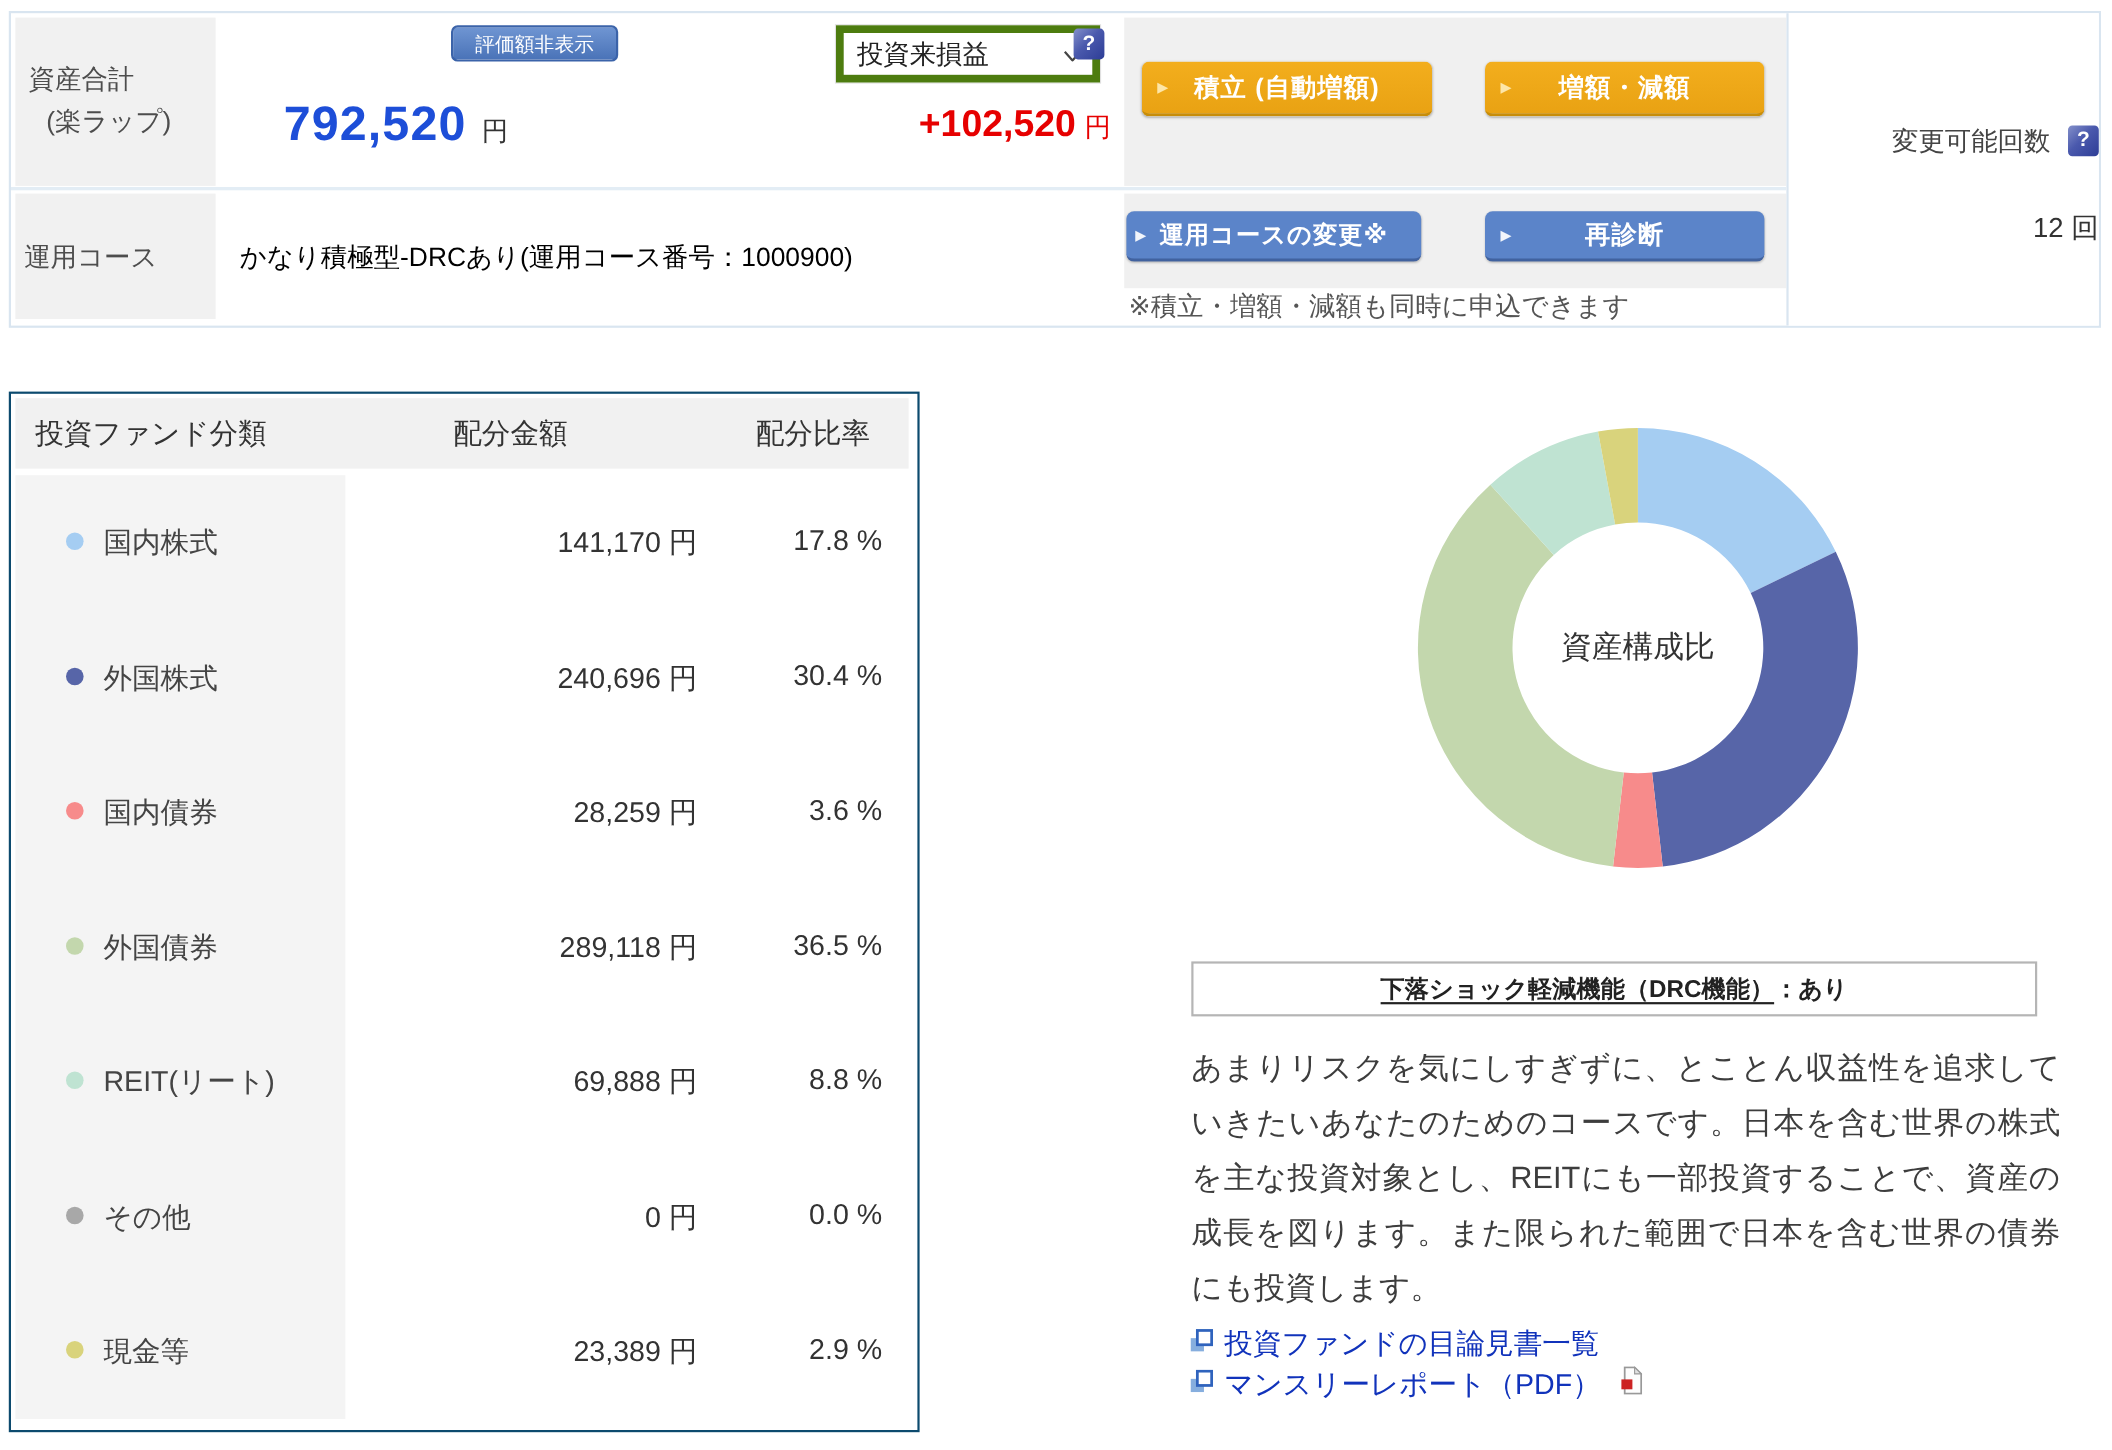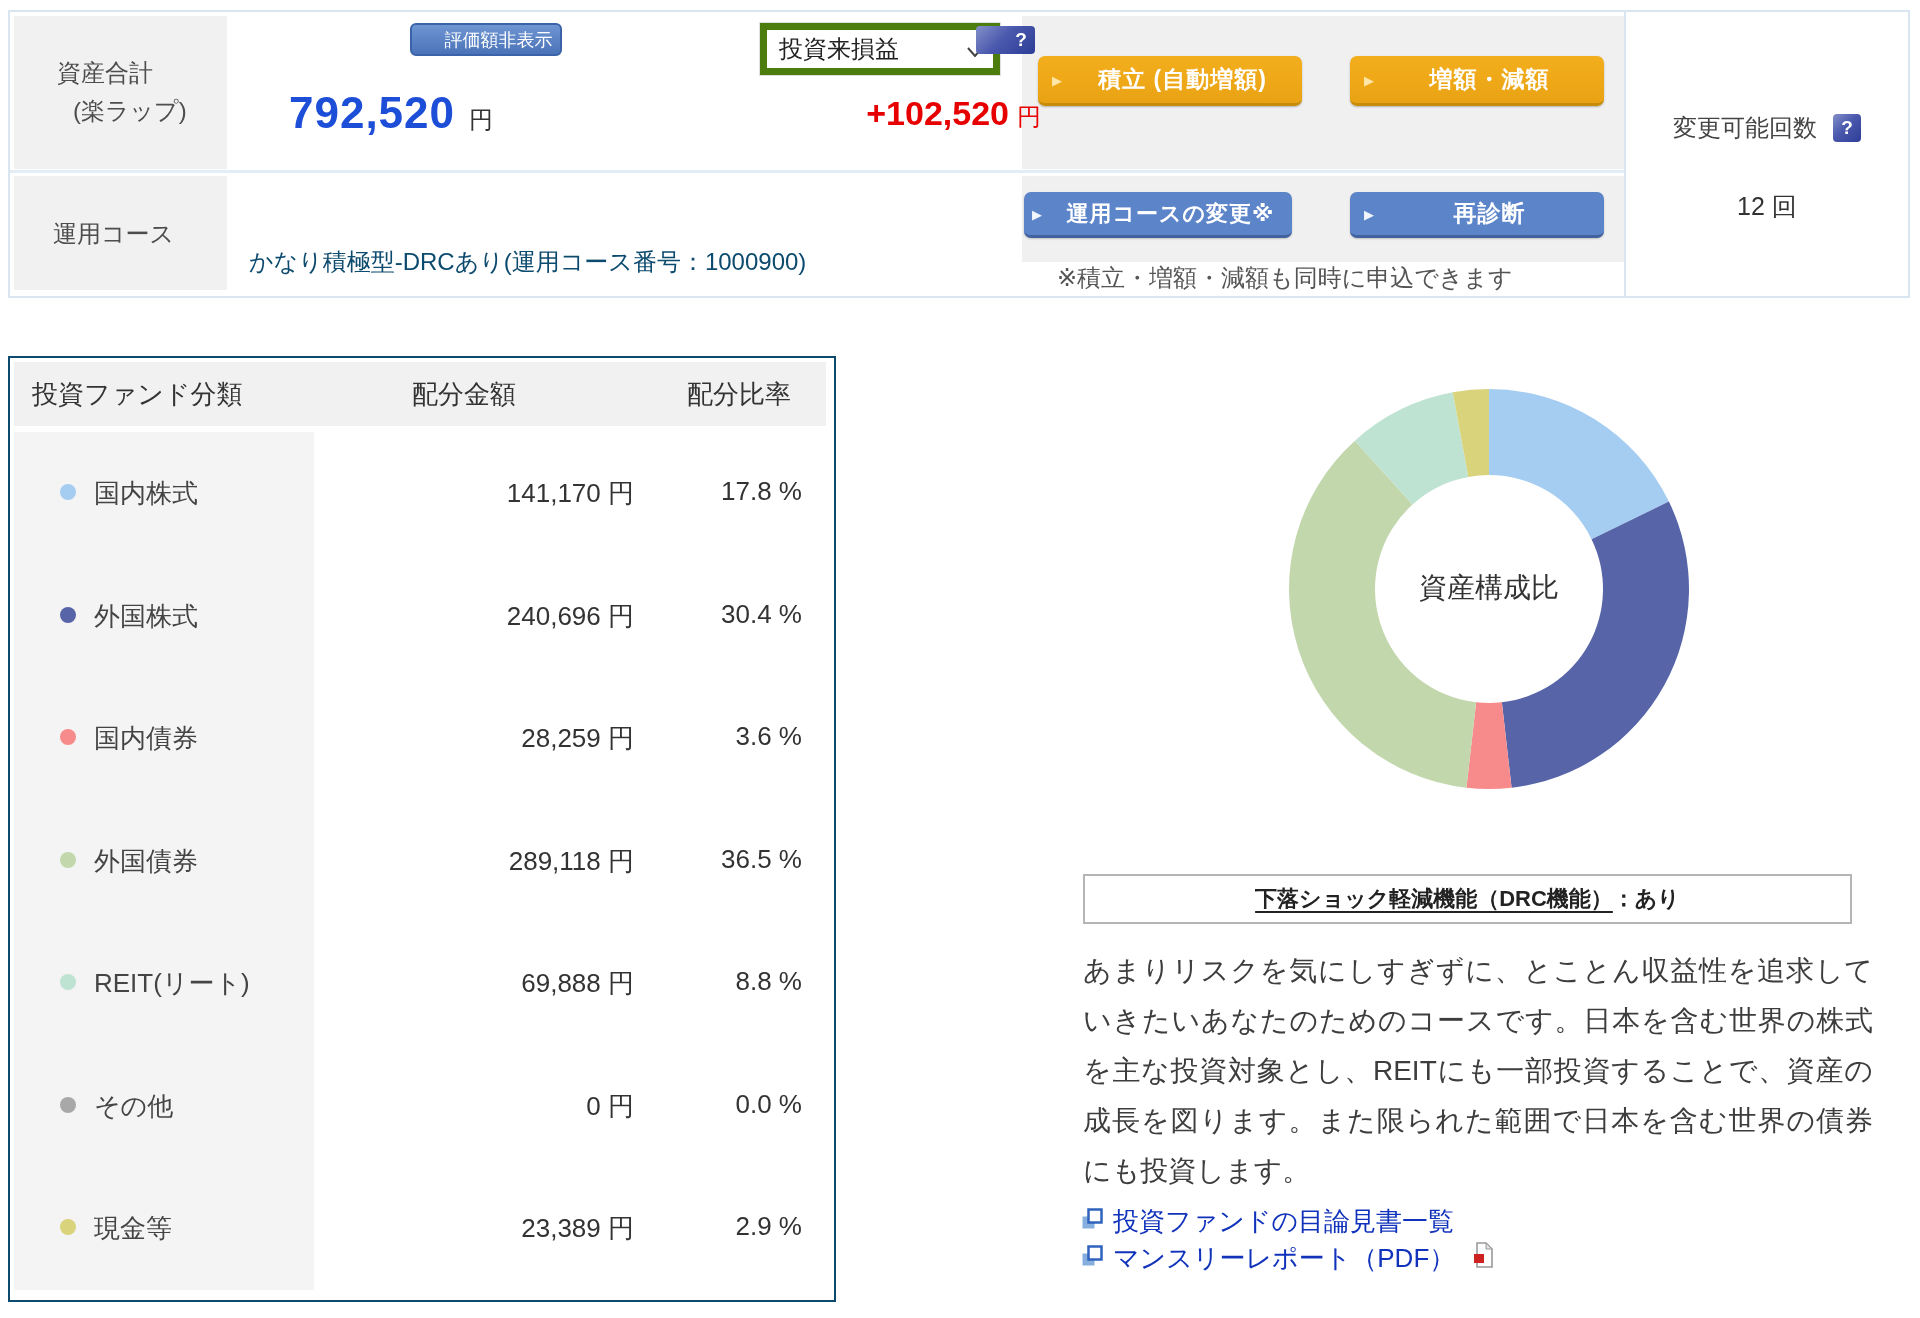--- a/index.html
+++ b/index.html
@@ -4,22 +4,22 @@
 <style>
   html,body{margin:0;padding:0;background:#fff;}
   .canvas{position:relative;width:1920px;height:1318px;background:#fff;overflow:hidden;
           font-family:"Liberation Sans","DejaVu Sans",sans-serif;color:#333;}
 
   
   .top-panel{position:absolute;left:8px;top:10px;width:1898px;height:284px;
              border:2px solid #d9e5f0;display:flex;background:#fff;}
   .top-main{position:relative;width:1614px;}
   .top-right{position:relative;flex:1;border-left:2px solid #d9e5f0;display:flex;
-             flex-direction:column;align-items:center;padding-top:100px;gap:46px;background:#fff;}
-  .abs{position:absolute;padding-left:31px;}
+             flex-direction:column;align-items:flex-end;padding-top:100px;gap:46px;background:#fff;}
+  .abs{position:absolute;}
   .lbl-cell1{left:4px;top:4px;width:182px;height:153px;background:#f1f1f1;}
   .lbl-cell2{left:4px;top:164px;width:182px;height:114px;background:#f1f1f1;}
   .row-divider{left:0;top:158px;width:100%;height:3px;background:#e3edf5;}
   .btn-cell1{left:1012px;top:4px;width:602px;height:153px;background:#f0f0f0;}
   .btn-cell2{left:1012px;top:164px;width:602px;height:86px;background:#f0f0f0;}
   .asset-label{left:16px;top:42px;font-size:24px;color:#4d4d4d;line-height:38px;}
   .asset-label .l2{margin-left:16px;}
   .course-label{left:12px;top:206px;font-size:24px;color:#4d4d4d;}
 
   .hide-btn{left:400px;top:11px;width:152px;height:33px;border-radius:6px;
@@ -136,21 +136,21 @@
       <button class="abs cta orange btn-tsumitate">
         <span class="arrow">▶</span>
         <span>積立 (自動増額)</span>
       </button>
       <button class="abs cta orange btn-zougaku">
         <span class="arrow">▶</span>
         <span>増額・減額</span>
       </button>
 
       <div class="abs course-label">運用コース</div>
-      <div class="abs" style="left:208px;top:206px;font-size:24px;color:#0c4a6e;white-space:nowrap;margin-top:28px;">かなり積極型-DRCあり(運用コース番号：1000900)</div>
+      <div class="abs" style="left:208px;top:206px;font-size:24px;color:#000000;white-space:nowrap;">かなり積極型-DRCあり(運用コース番号：1000900)</div>
 
       <button class="abs cta blue btn-course">
         <span class="arrow">▶</span>
         <span>運用コースの変更※</span>
       </button>
       <button class="abs cta blue btn-rediag">
         <span class="arrow">▶</span>
         <span>再診断</span>
       </button>
       <div class="abs note">※積立・増額・減額も同時に申込できます</div>

